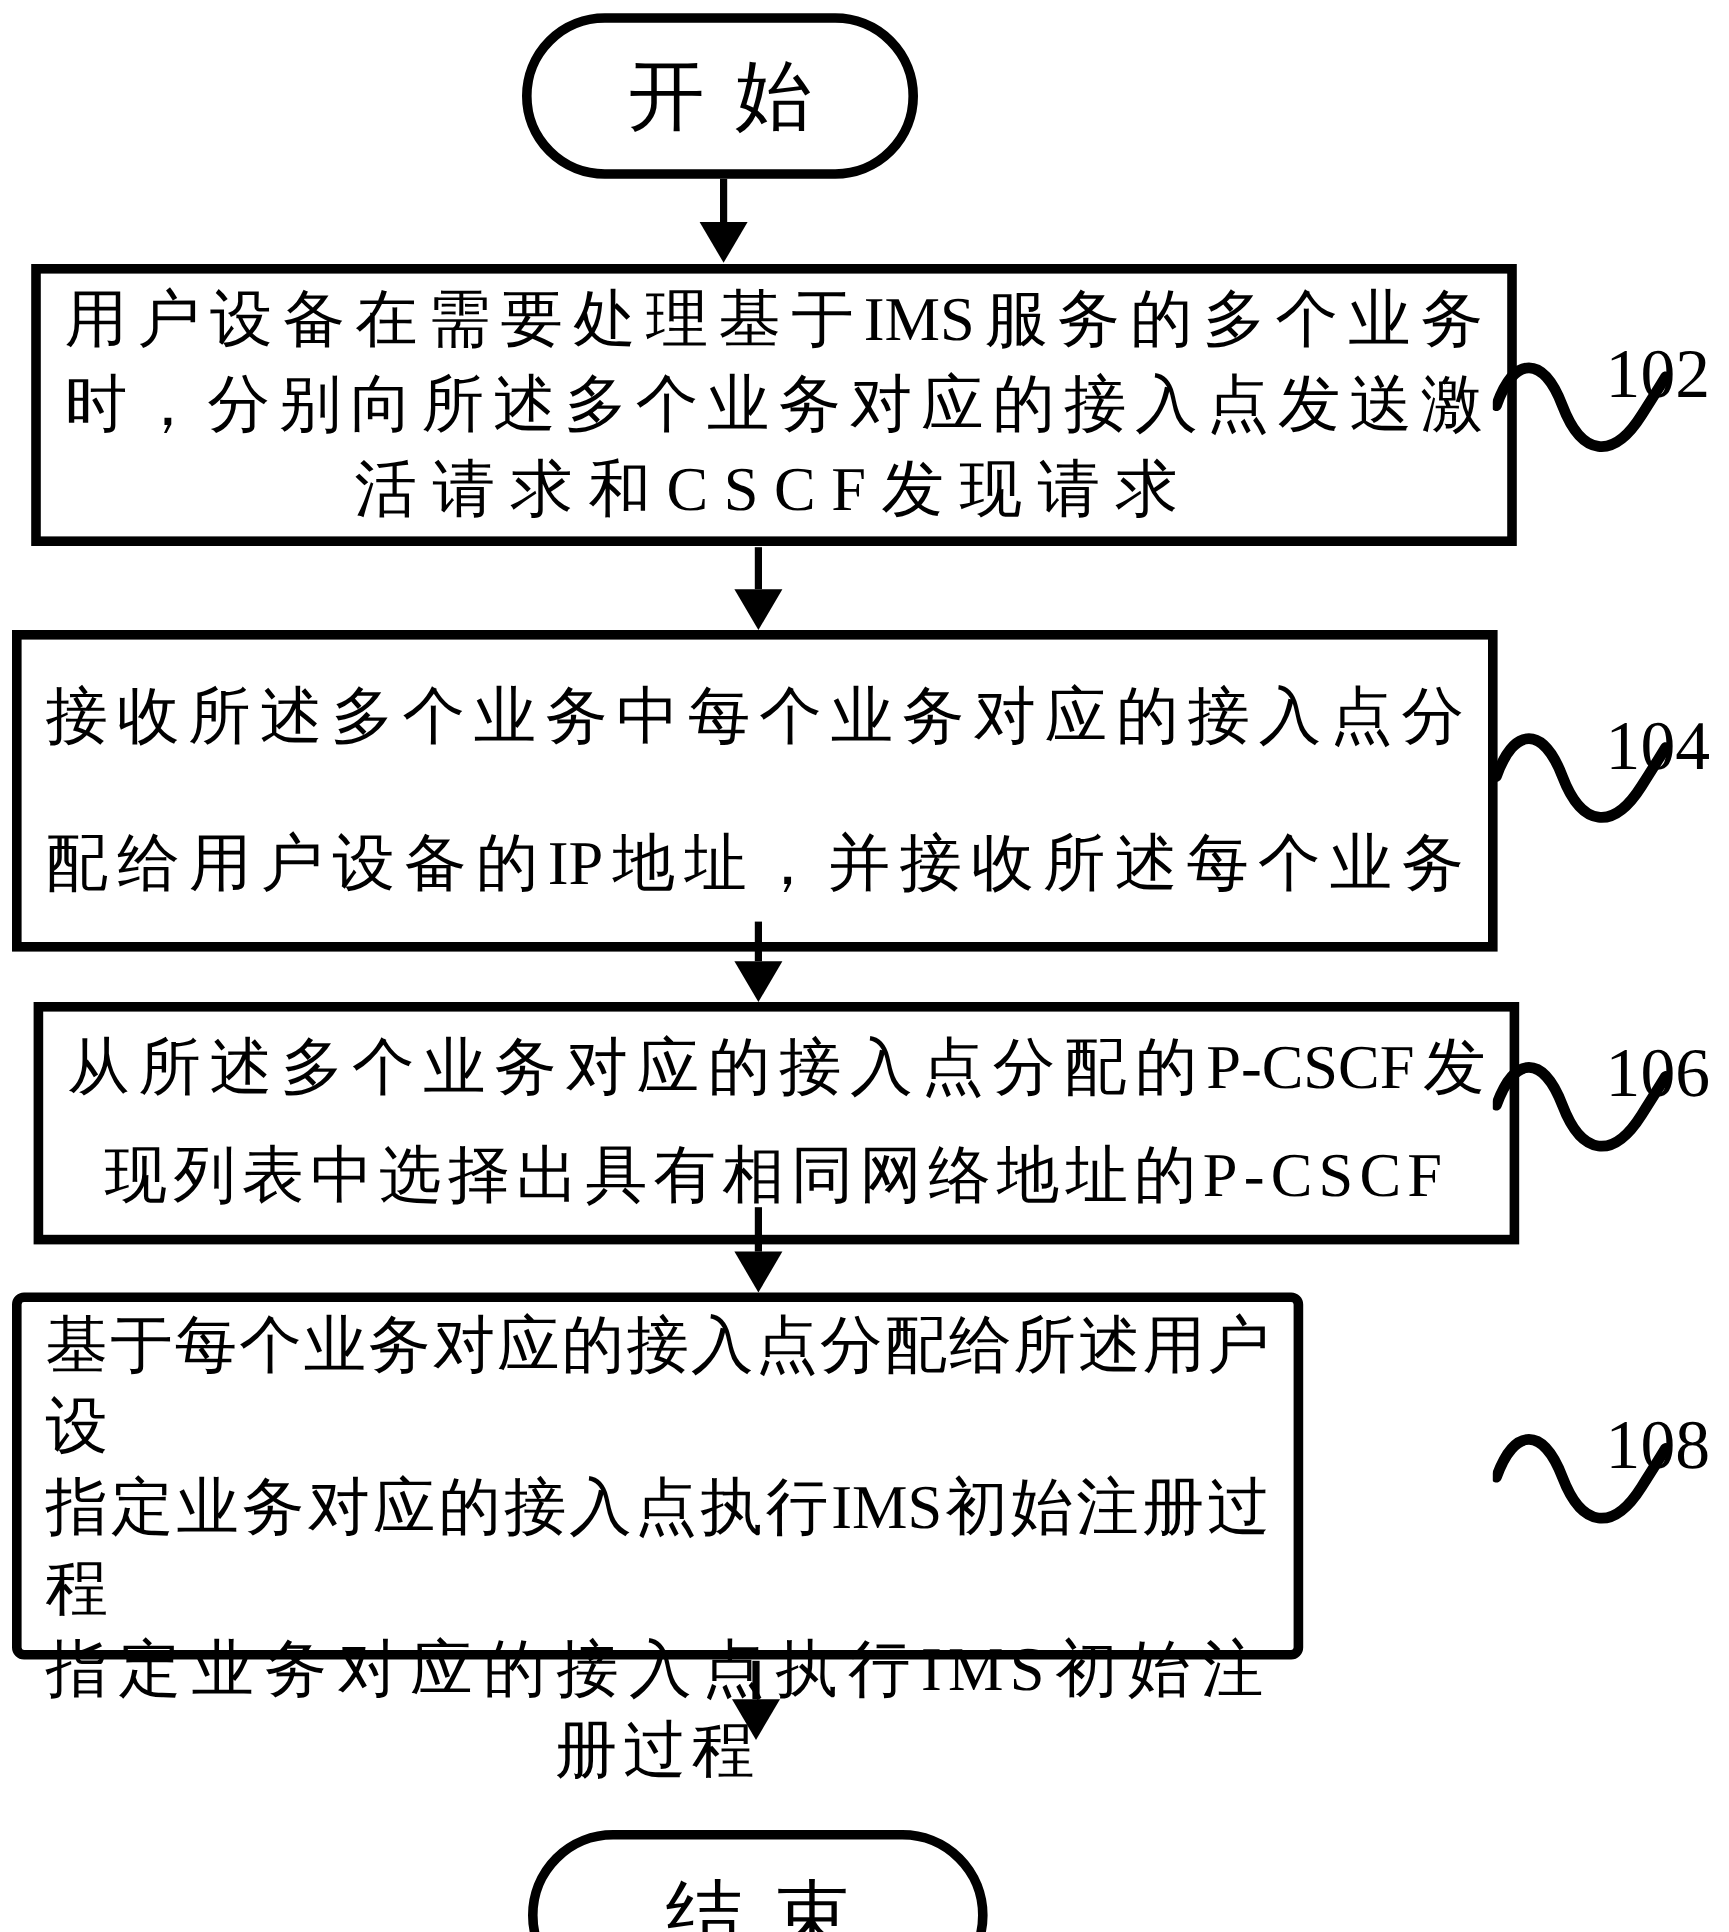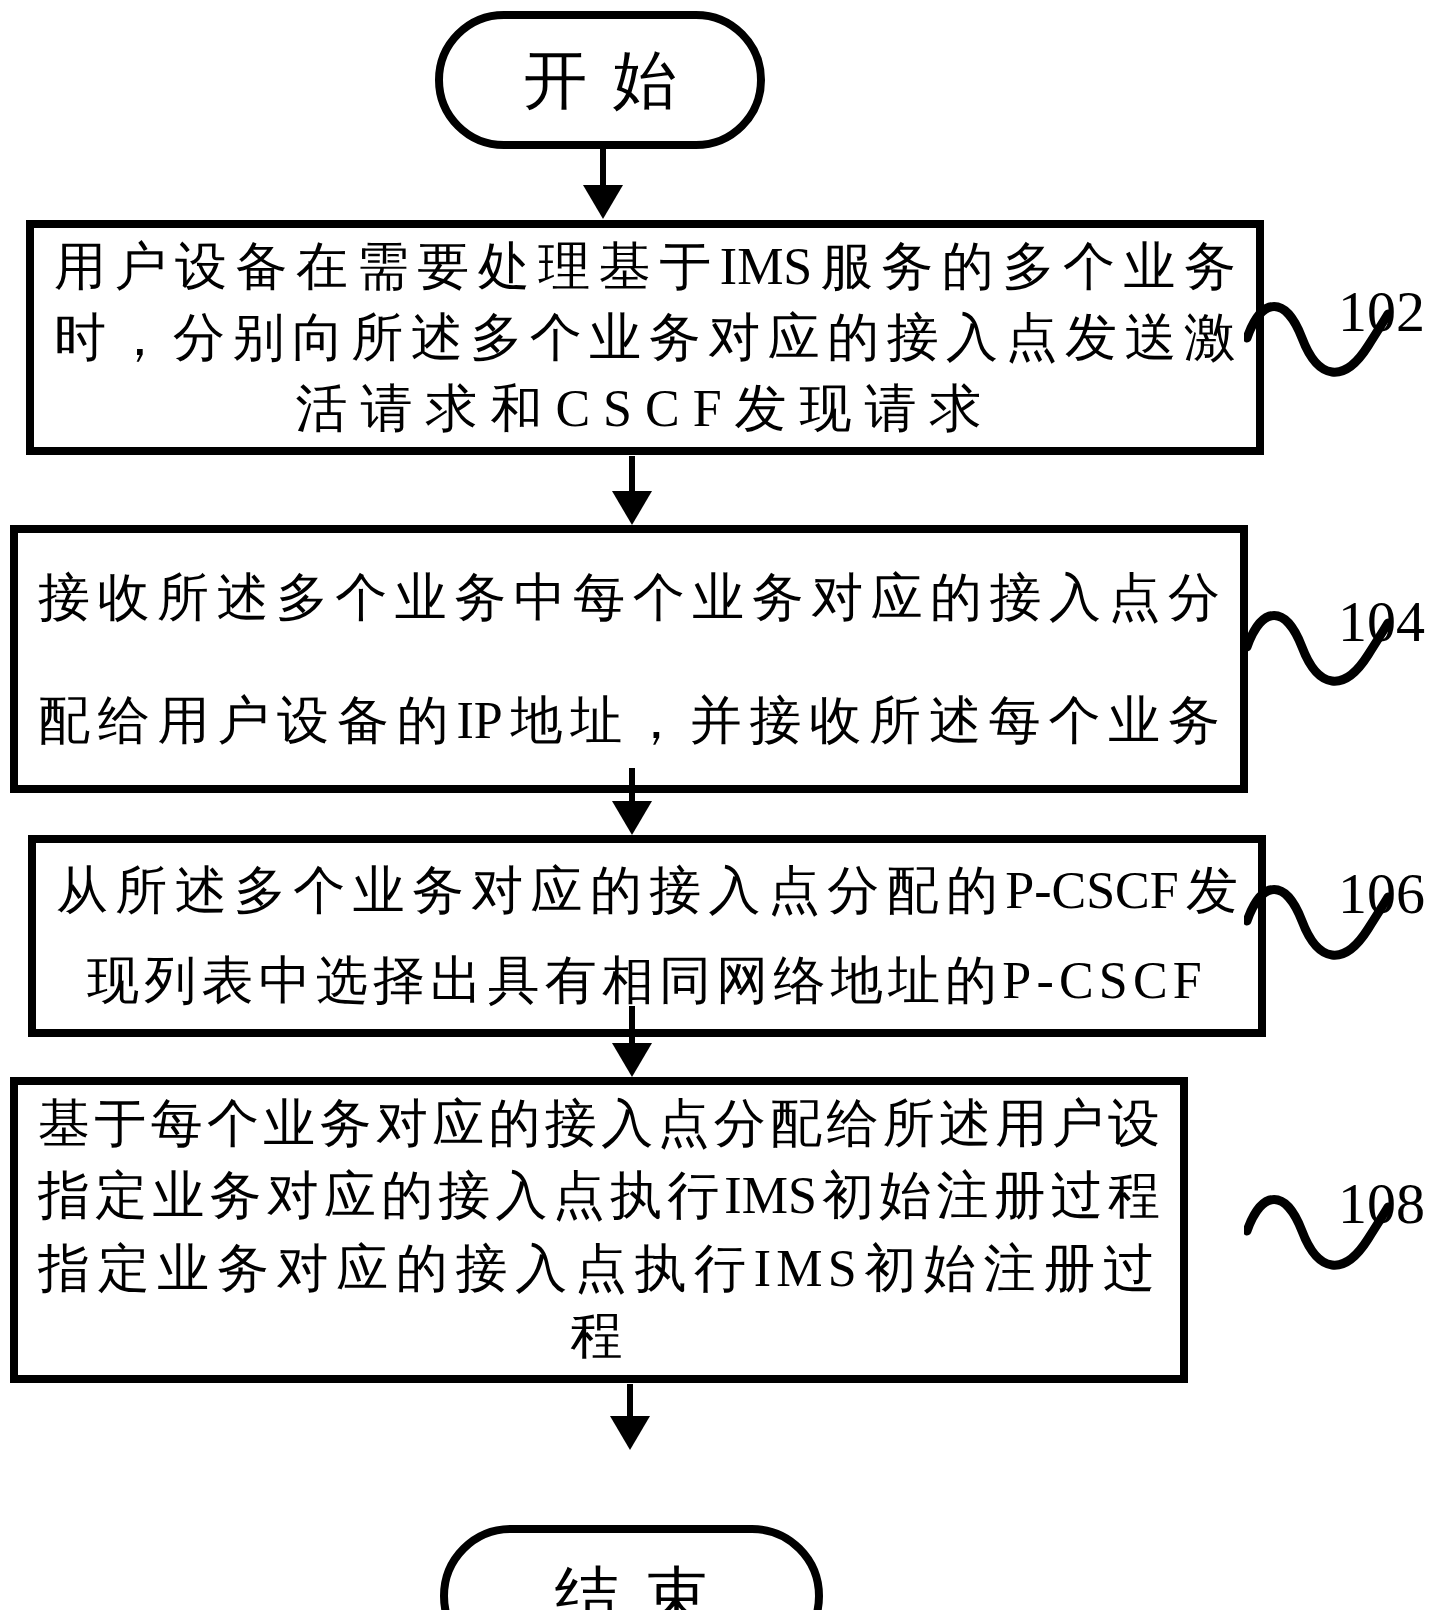--- a/index.html
+++ b/index.html
@@ -120,21 +120,21 @@
   <svg class="squiggle" style="left:1244px;top:875px;" viewBox="0 0 150 90">
     <path d="M3,46 C18,4 42,4 58,46 C74,88 100,92 124,54 C131,43 138,32 144,22" fill="none" stroke="#000" stroke-width="9" stroke-linecap="round"></path>
   </svg>
   <div class="ref-num" style="top:865px;">106</div>
 
   <div class="arrow" style="left:612px;top:1006px;height:71px;">
     <div class="stem"></div>
     <div class="head"></div>
   </div>
 
-  <div class="pbox" style="left:10px;top:1077px;width:1178px;height:306px;">
+  <div class="pbox" style="left:10px;top:1077px;width:1076px;height:306px;border-radius:10px;">
     <div class="pline">基于每个业务对应的接入点分配给所述用户设</div>
     <div class="pline">指定业务对应的接入点执行IMS初始注册过程</div>
     <div class="pline center">指定业务对应的接入点执行IMS初始注册过程</div>
   </div>
   <svg class="squiggle" style="left:1244px;top:1185px;" viewBox="0 0 150 90">
     <path d="M3,46 C18,4 42,4 58,46 C74,88 100,92 124,54 C131,43 138,32 144,22" fill="none" stroke="#000" stroke-width="9" stroke-linecap="round"></path>
   </svg>
   <div class="ref-num" style="top:1175px;">108</div>
 
   <div class="arrow" style="left:610px;top:1384px;height:66px;">

